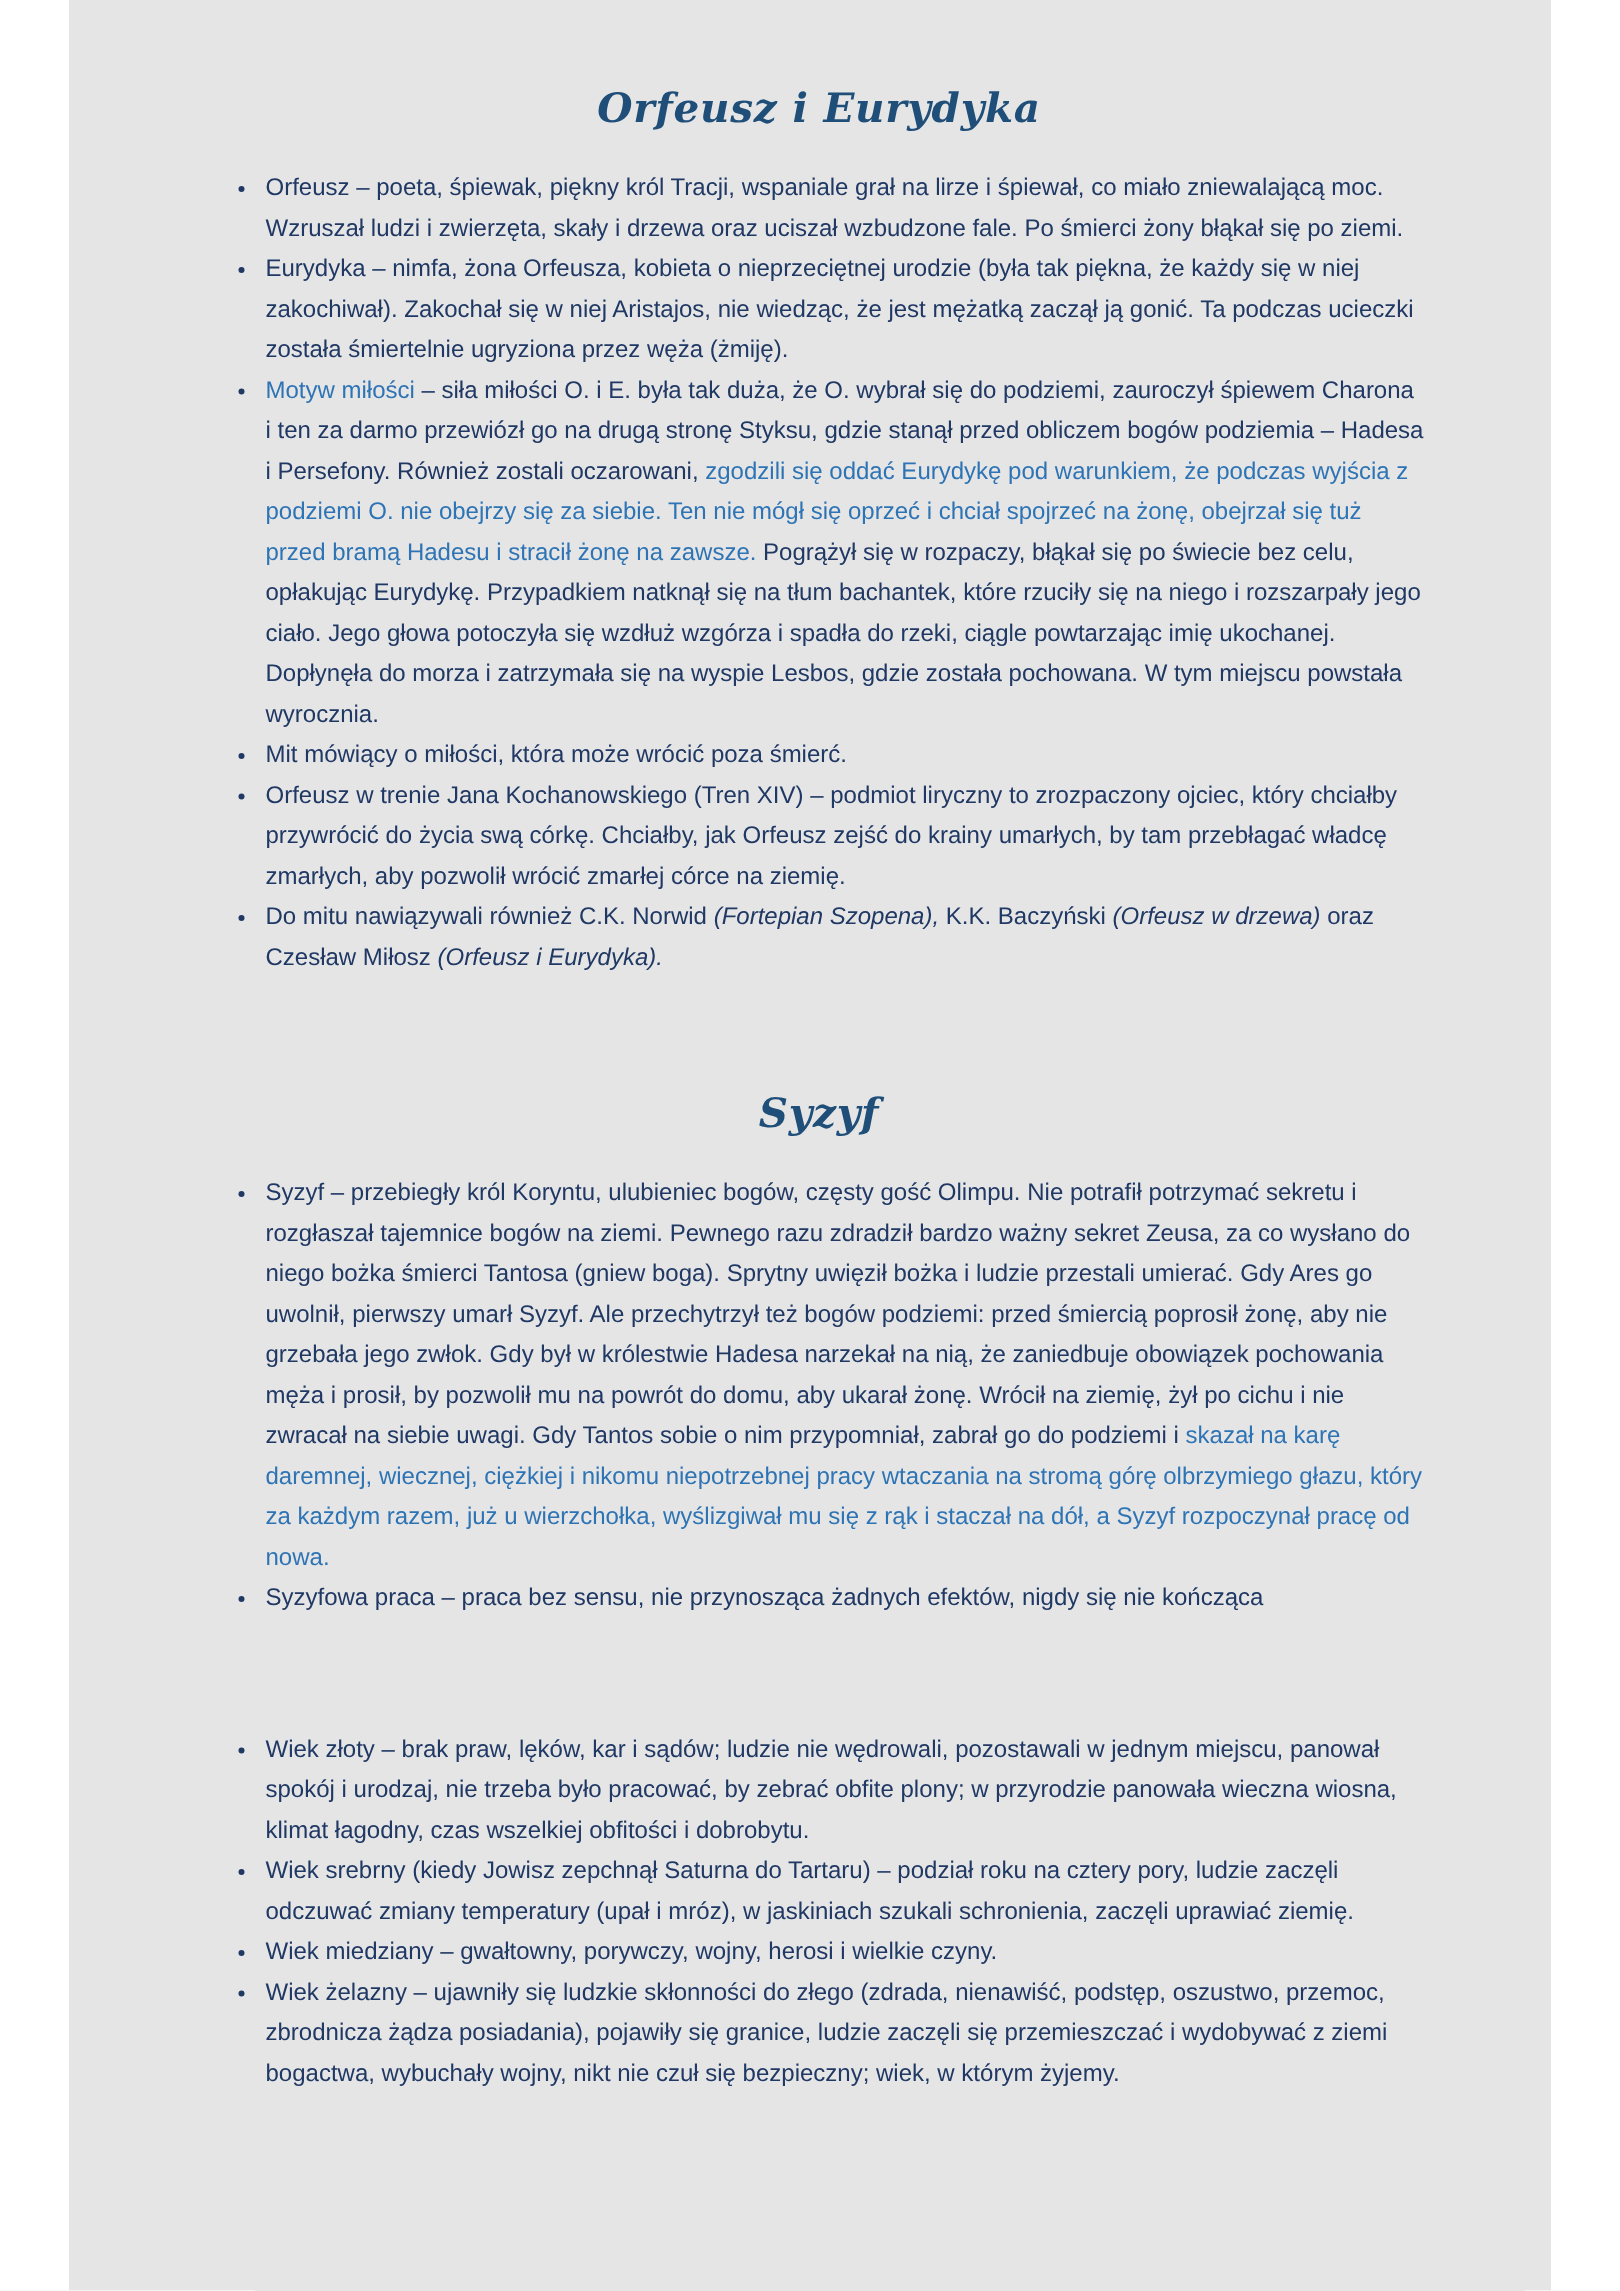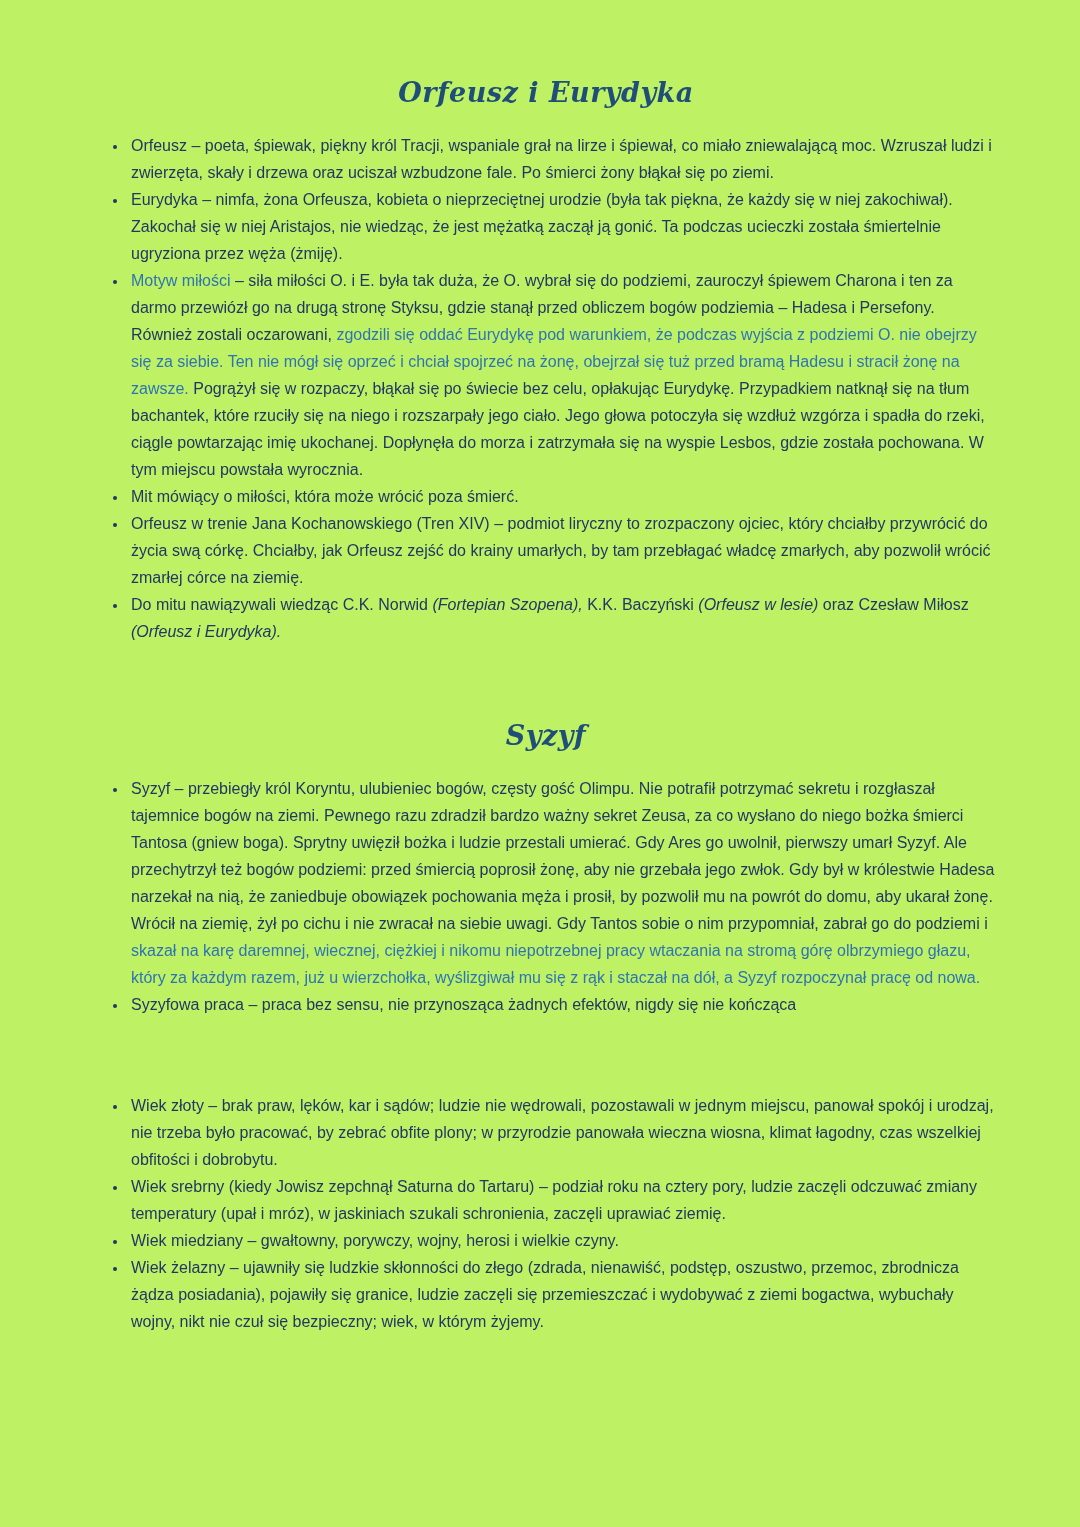--- a/index.html
+++ b/index.html
@@ -1,22 +1,22 @@
 <!DOCTYPE html>
 <html lang="pl"><head>
 <meta charset="utf-8">
 <style>
   * { margin: 0; padding: 0; box-sizing: border-box; }
   html, body { background: #ffffff; }
   .page {
-    width: 1080px;
+    width: 988px;
     min-height: 1527px;
     margin: 0 auto;
-    background: #bef264;
-    padding: 76px 84px 60px 96px;
+    background: #e5e5e5;
+    padding: 56px 84px 60px 96px;
     font-family: "Liberation Sans", sans-serif;
     font-size: 16px;
     line-height: 27px;
     color: #203864;
   }
   .section { margin-bottom: 74px; }
   .section:last-child { margin-bottom: 0; }
   .script-heading {
     text-align: center;
     font-family: "DejaVu Serif", serif;
@@ -49,21 +49,21 @@
 <div class="page">
 
   <section class="section">
     <h1 class="script-heading">Orfeusz i Eurydyka</h1>
     <ul class="bullets">
         <li><span class="bold">Orfeusz</span><span> – poeta, śpiewak, piękny król Tracji, wspaniale grał na lirze i śpiewał, co miało zniewalającą moc. Wzruszał ludzi i zwierzęta, skały i drzewa oraz uciszał wzbudzone fale. Po śmierci żony błąkał się po ziemi.</span></li>
         <li><span class="bold">Eurydyka</span><span> – nimfa, żona Orfeusza, kobieta o nieprzeciętnej urodzie (była tak piękna, że każdy się w niej zakochiwał). Zakochał się w niej Aristajos, nie wiedząc, że jest mężatką zaczął ją gonić. Ta </span><span class="bold">podczas ucieczki została śmiertelnie ugryziona przez węża</span><span> (żmiję).</span></li>
         <li><span class="bold blue">Motyw miłości</span><span> – siła miłości O. i E. była tak duża, że O. wybrał się do podziemi, zauroczył śpiewem Charona i ten za darmo przewiózł go na drugą stronę Styksu, gdzie stanął przed obliczem bogów podziemia – Hadesa i Persefony. Również zostali oczarowani, </span><span class="bold blue">zgodzili się oddać Eurydykę pod warunkiem, że podczas wyjścia z podziemi O. nie obejrzy się za siebie. Ten nie mógł się oprzeć i chciał spojrzeć na żonę, obejrzał się tuż przed bramą Hadesu i stracił żonę na zawsze.</span><span> </span><span class="bold">Pogrążył się w rozpaczy, błąkał się po świecie bez celu, opłakując Eurydykę.</span><span> Przypadkiem natknął się na tłum bachantek, które rzuciły się na niego i rozszarpały jego ciało. </span><span class="bold">Jego głowa potoczyła się wzdłuż wzgórza i spadła do rzeki, ciągle powtarzając imię ukochanej.</span><span> Dopłynęła do morza i zatrzymała się na wyspie Lesbos, gdzie została pochowana. W tym miejscu powstała wyrocznia.</span></li>
         <li><span>Mit mówiący o </span><span class="bold">miłości, która może wrócić poza śmierć.</span></li>
         <li><span class="bold">Orfeusz w trenie Jana Kochanowskiego (Tren XIV)</span><span> – podmiot liryczny to zrozpaczony ojciec, który chciałby przywrócić do życia swą córkę. Chciałby, jak Orfeusz zejść do krainy umarłych, by tam przebłagać władcę zmarłych, aby pozwolił wrócić zmarłej córce na ziemię.</span></li>
-        <li><span>Do mitu nawiązywali wiedząc C.K. Norwid </span><span class="italic">(Fortepian Szopena),</span><span> K.K. Baczyński </span><span class="italic">(Orfeusz w lesie)</span><span> oraz Czesław Miłosz </span><span class="italic">(Orfeusz i Eurydyka).</span></li>
+        <li><span>Do mitu nawiązywali również C.K. Norwid </span><span class="italic">(Fortepian Szopena),</span><span> K.K. Baczyński </span><span class="italic">(Orfeusz w drzewa)</span><span> oraz Czesław Miłosz </span><span class="italic">(Orfeusz i Eurydyka).</span></li>
       </ul>
   </section>
 
   <section class="section">
     <h1 class="script-heading">Syzyf</h1>
     <ul class="bullets">
         <li><span class="bold">Syzyf</span><span> – przebiegły król Koryntu, ulubieniec bogów, częsty gość Olimpu. </span><span class="bold">Nie potrafił potrzymać sekretu i rozgłaszał tajemnice bogów na ziemi.</span><span> Pewnego razu zdradził bardzo ważny sekret Zeusa, za co wysłano do niego bożka śmierci Tantosa </span><span class="bold">(gniew boga)</span><span>. Sprytny uwięził bożka i ludzie przestali umierać. Gdy Ares go uwolnił, pierwszy umarł Syzyf. Ale </span><span class="bold">przechytrzył też bogów podziemi</span><span>: przed śmiercią poprosił żonę, aby nie grzebała jego zwłok. Gdy był w królestwie Hadesa narzekał na nią, że zaniedbuje obowiązek pochowania męża i prosił, by pozwolił mu na powrót do domu, aby ukarał żonę. Wrócił na ziemię, żył po cichu i nie zwracał na siebie uwagi. Gdy Tantos sobie o nim przypomniał, zabrał go do podziemi i </span><span class="bold blue">skazał na karę daremnej, wiecznej, ciężkiej i nikomu niepotrzebnej pracy wtaczania na stromą górę olbrzymiego głazu, który za każdym razem, już u wierzchołka, wyślizgiwał mu się z rąk i staczał na dół, a Syzyf rozpoczynał pracę od nowa.</span></li>
         <li><span class="bold">Syzyfowa praca – praca bez sensu, nie przynosząca żadnych efektów, nigdy się nie kończąca</span></li>
       </ul>
   </section>

